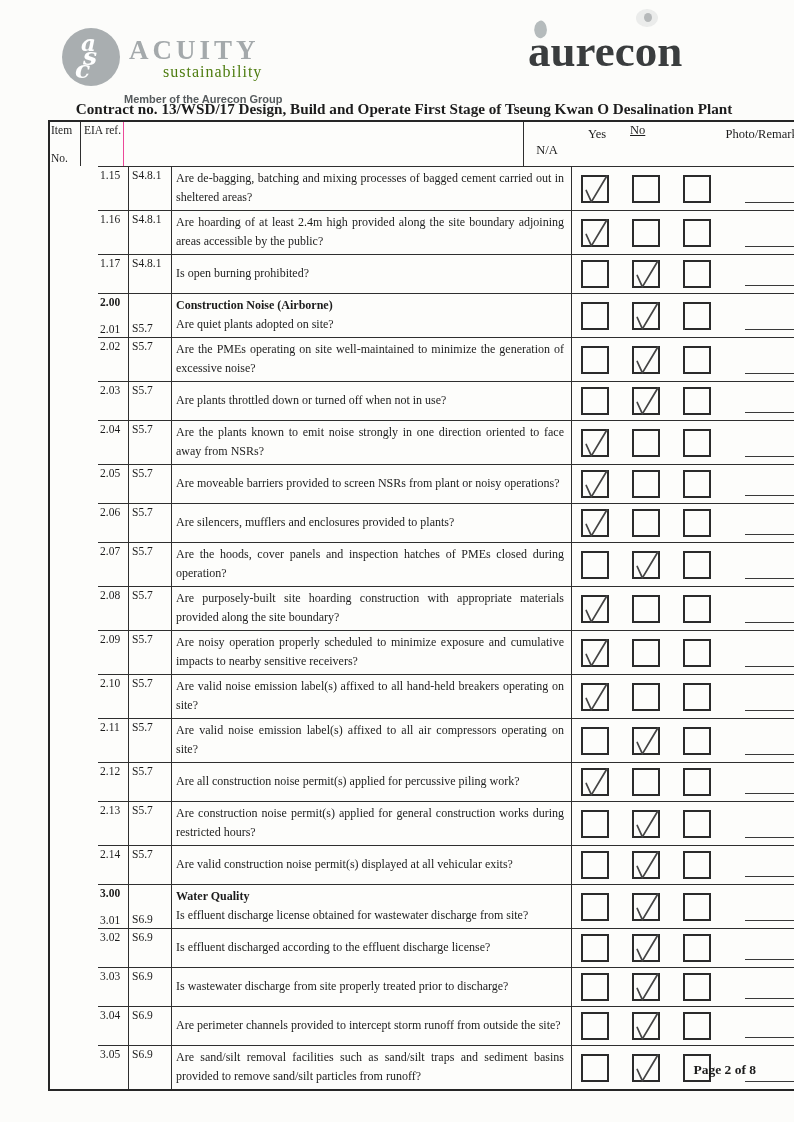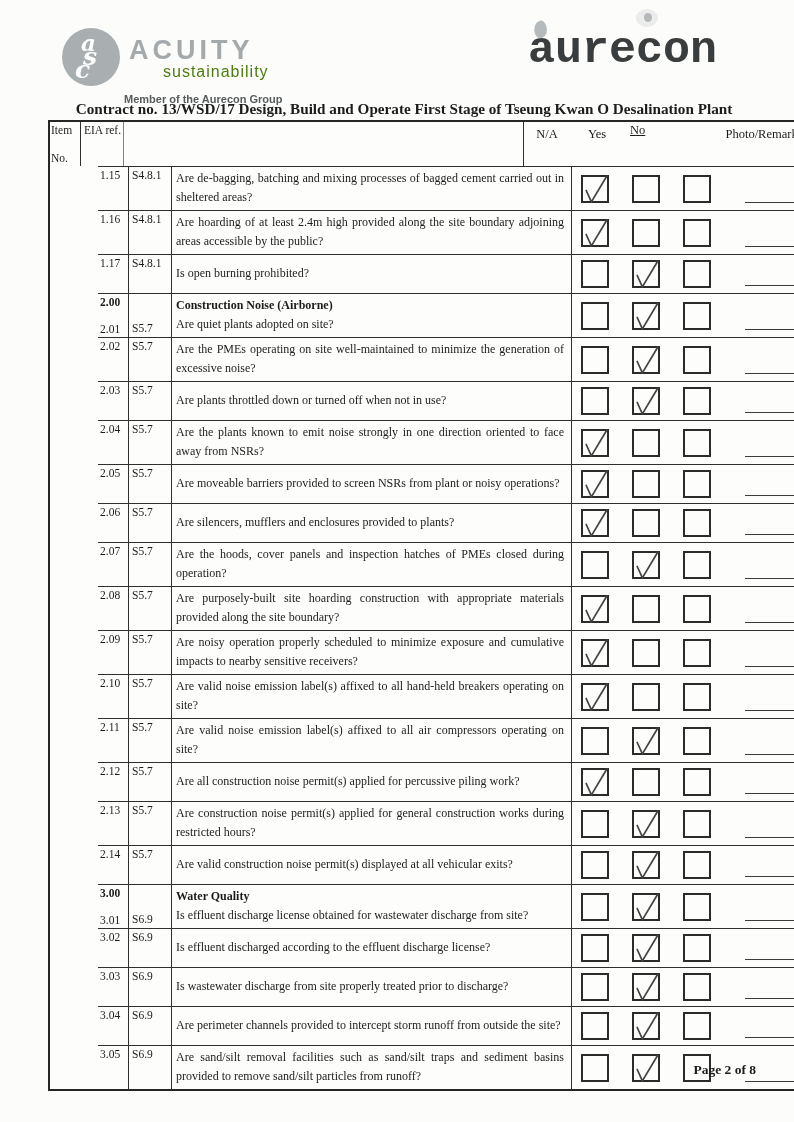--- a/index.html
+++ b/index.html
@@ -12,25 +12,25 @@
     overflow:hidden;
   }
   
   .page-header{position:relative;height:100px;}
   .acuity{position:absolute;left:62px;top:28px;display:flex;}
   .monogram{width:58px;height:58px;border-radius:50%;background:#a9aeb0;position:relative;flex:0 0 auto;}
   .monogram span{position:absolute;color:#fff;font-family:"DejaVu Serif",serif;font-weight:bold;font-style:italic;line-height:1;}
   .m-a{top:3px;left:19px;font-size:23px;}
   .m-s{top:16px;left:21px;font-size:25px;}
   .m-c{top:29px;left:13px;font-size:25px;}
-  .acuity-text{padding-left:9px;padding-top:9px;font-family:Liberation Sans, sans-serif;}
+  .acuity-text{padding-left:9px;padding-top:9px;font-family:Liberation Serif, serif;}
   .acuity-name{font-size:27px;font-weight:bold;letter-spacing:4px;color:#a4a9ab;line-height:26px;}
   .acuity-sub{font-size:16px;color:#4d7c0f;letter-spacing:1px;margin-left:34px;line-height:18px;}
   .acuity-member{position:absolute;left:77px;top:93px;font-family:"Liberation Sans",sans-serif;font-size:11px;font-weight:bold;color:#565b5d;margin-left:47px;}
-  .aurecon{position:absolute;left:528px;top:30px;font-family:Liberation Mono, monospace;font-weight:bold;font-size:45px;line-height:42px;color:#3a3d3e;letter-spacing:0px;}
+  .aurecon{position:absolute;left:528px;top:30px;font-family:Liberation Serif, serif;font-weight:bold;font-size:45px;line-height:42px;color:#3a3d3e;letter-spacing:0px;}
   .aurecon-leaf{position:absolute;left:6px;top:-9px;width:13px;height:17px;background:#b5bbbc;border-radius:65% 35% 60% 40%;transform:rotate(-18deg);}
   .artifact-dot{position:absolute;left:644px;top:13px;width:8px;height:9px;background:#8a8f91;border-radius:50%;opacity:.55;}
   .artifact-halo{position:absolute;left:636px;top:9px;width:22px;height:18px;background:#d9dcdc;border-radius:50%;opacity:.5;}
   
   .doc-title{margin:0 34px 2px 48px;text-align:center;font-weight:bold;font-size:15.2px;white-space:nowrap;}
   
   .checklist{margin-left:48px;width:781px;border:2px solid #262626;box-sizing:border-box;background:#fdfdfb;}
   .thead{display:flex;height:44px;}
   .trow{display:flex;border-top:1px solid #2f2f2f;min-height:39px;box-sizing:border-box;margin-left:48px;}
   .c-item{width:31px;flex:0 0 auto;border-right:1px solid #2f2f2f;box-sizing:border-box;padding:2px 1px 2px 2px;font-size:11.5px;display:flex;flex-direction:column;justify-content:space-between;}
@@ -40,21 +40,21 @@
   .c-q .section-title{font-weight:bold;}
   .c-checks{flex:1 1 auto;position:relative;display:flex;align-items:center;padding-left:9px;box-sizing:border-box;}
   .row-section{min-height:42px;}
   .row-section .c-eia{display:flex;align-items:flex-end;padding-bottom:3px;}
   .row-section .c-item span:first-child{font-weight:bold;}
   
   .h-item{width:31px;flex:0 0 auto;border-right:1px solid #2f2f2f;box-sizing:border-box;padding:2px 1px;font-size:11.5px;display:flex;flex-direction:column;justify-content:space-between;}
   .h-eia{width:43px;flex:0 0 auto;border-right:1px solid #ec4899;box-sizing:border-box;padding:2px 1px 2px 3px;font-size:11.5px;}
   .h-q{width:400px;flex:0 0 auto;border-right:1px solid #2f2f2f;box-sizing:border-box;}
   .h-checks{flex:1 1 auto;position:relative;font-size:12.5px;}
-  .h-na{position:absolute;left:5px;top:5px;width:36px;text-align:center;}
+  .h-na{position:absolute;left:5px;top:21px;width:36px;text-align:center;}
   .h-yes{position:absolute;left:55px;top:5px;width:36px;text-align:center;}
   .h-no{position:absolute;left:106px;top:1px;width:36px;text-align:left;text-decoration:underline;}
   .h-remarks{position:absolute;right:2px;top:5px;width:122px;text-align:center;}
   
   .cb{width:28px;height:28px;border:2px solid #2b2b2b;box-sizing:border-box;position:relative;flex:0 0 auto;margin-right:23px;background:#fdfdfb;}
   .cb svg{display:none;position:absolute;left:-3px;top:-3px;width:31px;height:33px;overflow:visible;}
   .cb.checked svg{display:block;}
   .remark-line{position:absolute;right:3px;bottom:7px;width:79px;border-bottom:1.5px solid #3a3a3a;}
   
   .page-footer{position:absolute;right:38px;top:1062px;font-weight:bold;font-size:13.5px;text-align:right;}

